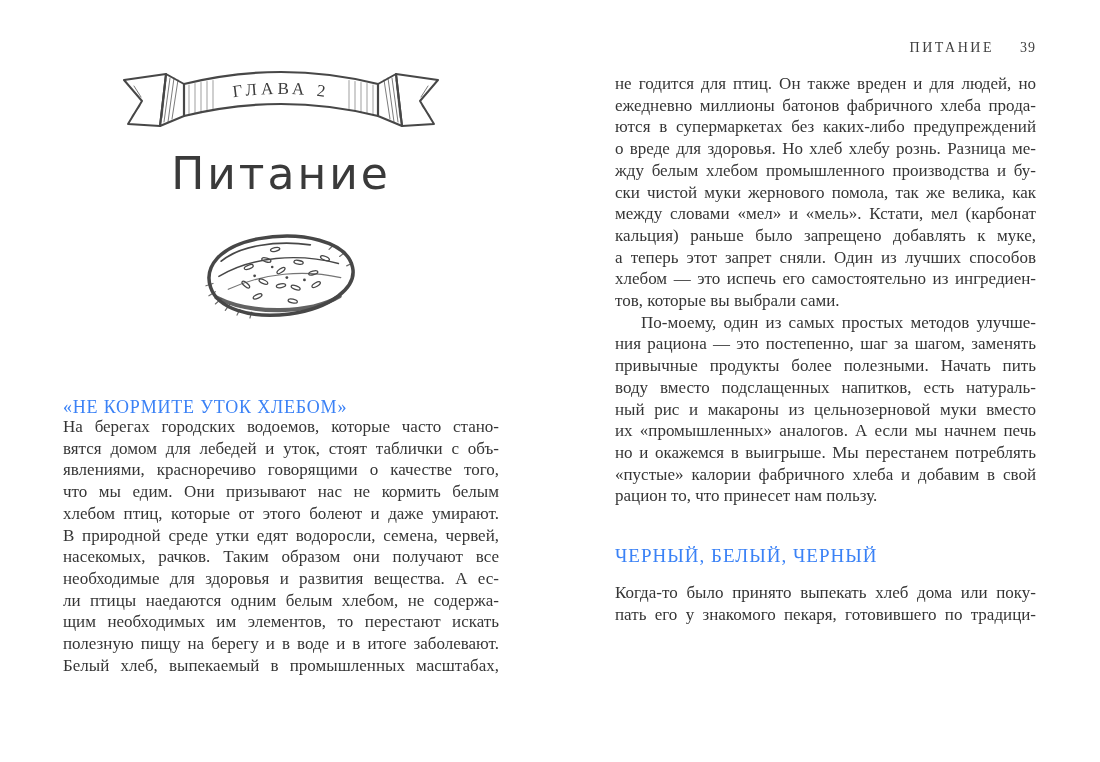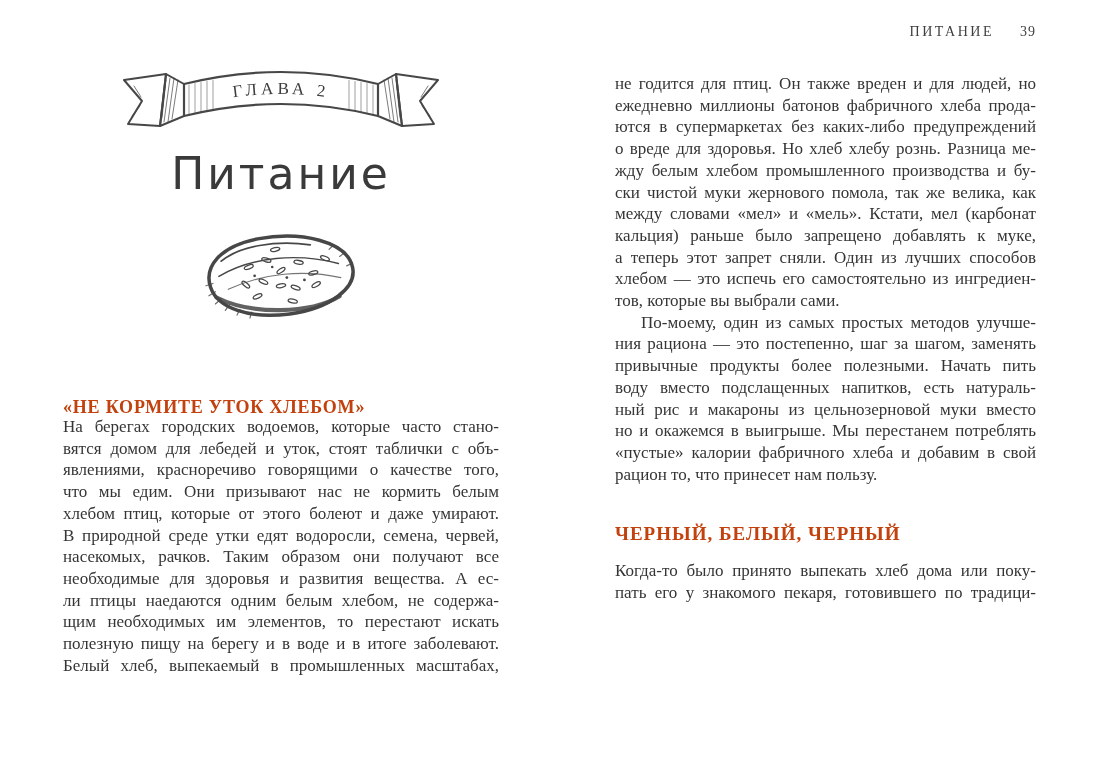--- a/index.html
+++ b/index.html
@@ -11,28 +11,28 @@
   .abs{position:absolute;}
   
   .banner-wrap{left:63px;top:56px;width:436px;text-align:center;}
   .chapter-title{
     left:63px;top:148px;width:436px;text-align:center;
     font-family:"DejaVu Sans", sans-serif;
     font-size:44px;letter-spacing:3px;color:#3a3a3a;font-weight:400;
   }
   .bread-wrap{left:63px;top:226px;width:436px;text-align:center;}
   .section-heading{
-    font-weight:700;color:#c2410c;letter-spacing:0.8px;
+    font-weight:400;color:#3b82f6;letter-spacing:0.8px;
     font-size:18px;line-height:22px;
   }
   .left-heading{left:63px;top:396px;width:436px;}
   .left-body{left:63px;top:416px;width:436px;}
   
   .running-header{
-    left:615px;top:24px;width:421px;text-align:right;
+    left:615px;top:40px;width:421px;text-align:right;
     font-size:14px;letter-spacing:2.5px;color:#3f3f3f;
   }
   .running-header .pagenum{margin-left:26px;letter-spacing:1px;}
   .right-body{left:615px;top:73px;width:421px;}
   .right-heading{margin-top:38px;font-size:19px;letter-spacing:1px;}
   .para-after{margin-top:15px;}
   
   .body-text{font-size:17px;line-height:21.7px;color:#353535;}
   .pline{
     text-align:justify;text-align-last:justify;-moz-text-align-last:justify;
@@ -176,20 +176,21 @@
       <div class="pline">а теперь этот запрет сняли. Один из лучших способов</div>
       <div class="pline">хлебом — это испечь его самостоятельно из ингредиен-</div>
       <div class="pline last">тов, которые вы выбрали сами.</div>
     </div>
   <div>
       <div class="pline ind">По-моему, один из самых простых методов улучше-</div>
       <div class="pline">ния рациона — это постепенно, шаг за шагом, заменять</div>
       <div class="pline">привычные продукты более полезными. Начать пить</div>
       <div class="pline">воду вместо подслащенных напитков, есть натураль-</div>
       <div class="pline">ный рис и макароны из цельнозерновой муки вместо</div>
+      <div class="pline">их «промышленных» аналогов. А если мы начнем печь</div>
       <div class="pline">но и окажемся в выигрыше. Мы перестанем потреблять</div>
       <div class="pline">«пустые» калории фабричного хлеба и добавим в свой</div>
       <div class="pline last">рацион то, что принесет нам пользу.</div>
     </div>
   <div class="right-heading section-heading">ЧЕРНЫЙ, БЕЛЫЙ, ЧЕРНЫЙ</div>
   <div class="para-after">
       <div class="pline">Когда-то было принято выпекать хлеб дома или поку-</div>
       <div class="pline">пать его у знакомого пекаря, готовившего по традици-</div>
     </div>
 </div>

